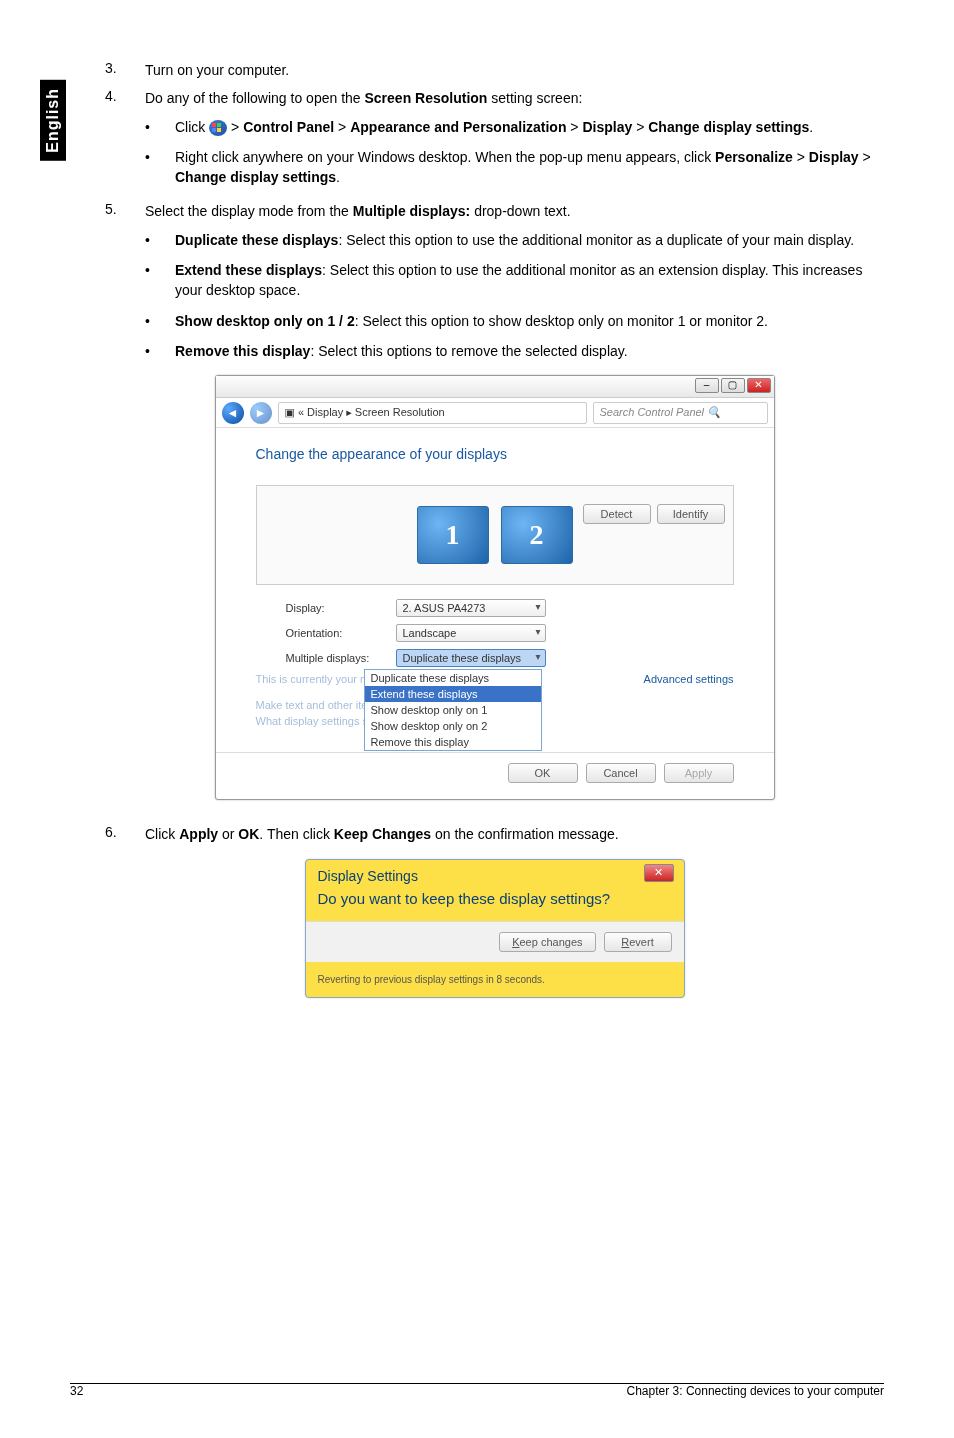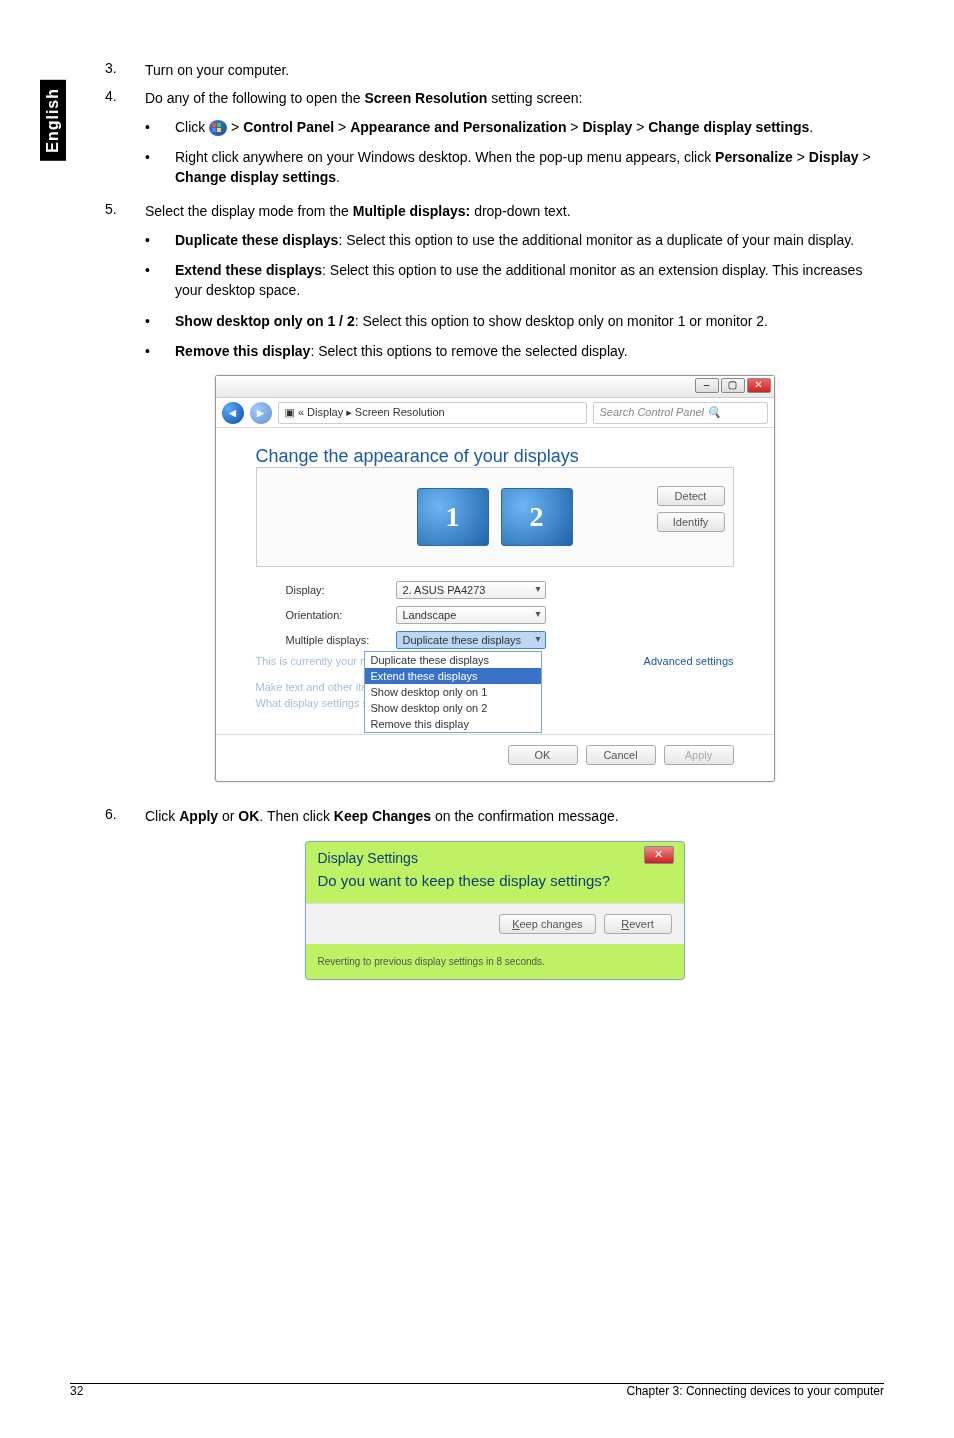--- a/index.html
+++ b/index.html
@@ -85,34 +85,34 @@
   }
   .breadcrumb {
     flex:1;border:1px solid #ccc;height:22px;padding:3px 6px;
     color:#333;background:#fff;border-radius:2px;
   }
   .search {
     width:175px;border:1px solid #ccc;height:22px;padding:3px 6px;
     color:#888;font-style:italic;background:#fff;border-radius:2px;
   }
   .sr-body { padding: 18px 40px 14px 40px; }
-  .sr-heading { color:#1a5aa0; font-size:18px; margin-bottom:0; }
+  .sr-heading { color:#1a5aa0; font-size:14px; margin-bottom:23px; }
   .monitor-row {
     border:1px solid #ccc;background:#fafafa;height:100px;
     display:flex;align-items:center;justify-content:center;gap:12px;
     position:relative;margin-bottom:14px;
   }
   .monitor {
     width:72px;height:58px;border:1px solid #2a6aa6;border-radius:3px;
     background:radial-gradient(circle at 30% 30%,#6db5f5,#1e63a8);
     color:#fff;display:flex;align-items:center;justify-content:center;
     font-size:28px;font-weight:bold;font-family:Georgia,serif;
   }
   .monitor-side {
-    position:absolute;right:8px;top:18px;display:flex;flex-direction:column;gap:6px;
+    position:absolute;right:8px;top:18px;display:flex;flex-direction:row;gap:6px;
   }
   .gbtn {
     border:1px solid #aaa;border-radius:3px;padding:3px 12px;
     background:linear-gradient(#fdfdfd,#e6e6e6);font-size:11px;color:#555;
     text-align:center;min-width:68px;
   }
   .form-row { display:flex;align-items:center;margin-bottom:7px; }
   .form-row .lbl { width:110px;color:#333;margin-left:30px; }
   .dd {
     border:1px solid #aaa;border-radius:2px;padding:2px 18px 2px 6px;
@@ -132,21 +132,21 @@
   .sr-buttons {
     border-top:1px solid #ddd;padding:10px 40px 16px;
     display:flex;justify-content:flex-end;gap:8px;
   }
   .sr-buttons .gbtn{min-width:70px;}
   .sr-buttons .gbtn.disabled{color:#aaa;}
   
   .conf-dialog {
     width: 380px; margin: 14px auto 12px auto;
     border:1px solid #8aa7c8;border-radius:4px;
-    background:#bef264;font-size:13px;
+    background:#fde047;font-size:13px;
     box-shadow:0 0 2px rgba(0,0,0,0.2);
   }
   .conf-title {
     padding:8px 10px 4px 12px;color:#0a3f7a;font-size:14px;
     display:flex;justify-content:space-between;align-items:flex-start;
   }
   .conf-close{
     width:30px;height:18px;border:1px solid #888;border-radius:2px;
     background:linear-gradient(#e88,#c22);color:#fff;display:flex;
     align-items:center;justify-content:center;font-size:11px;margin-top:-4px;

